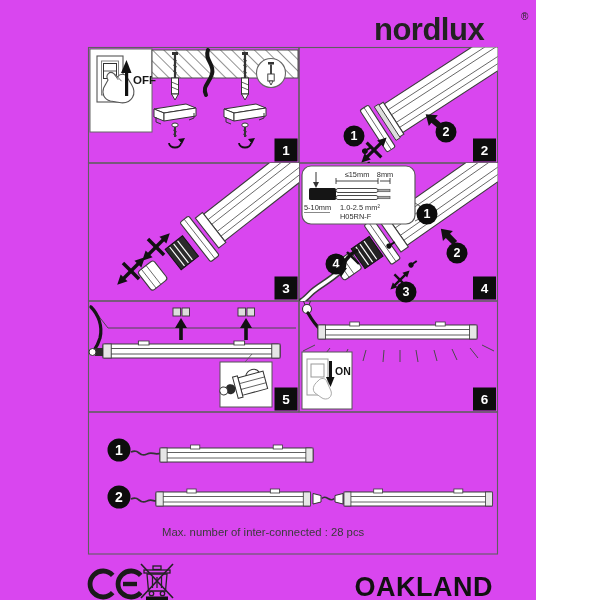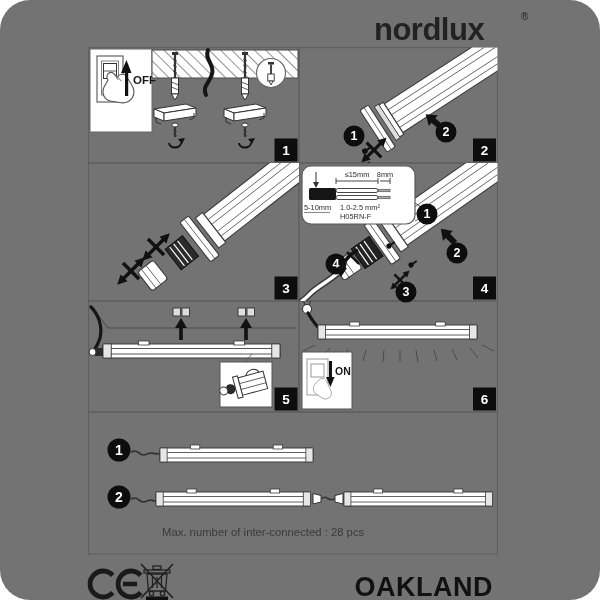--- a/index.html
+++ b/index.html
@@ -1,17 +1,17 @@
 <!DOCTYPE html>
 <html><head>
 <meta charset="utf-8">
 <style>
   html,body{margin:0;padding:0;background:#fff;}
-  .page{position:relative;width:600px;height:600px;background:#737373;overflow:hidden;
-        font-family:"Liberation Sans", sans-serif;border-radius:30px;}
+  .page{position:relative;width:536px;height:600px;background:#d946ef;overflow:hidden;
+        font-family:"Liberation Sans", sans-serif;}
   svg{position:absolute;top:0;left:0;}
   svg text{font-family:"Liberation Sans", sans-serif;}
   .panel{fill:none;stroke:#5f5f5f;stroke-width:1.1;}
   .badge{fill:#0d0d0d;}
   .badge-num{fill:#ffffff;font-size:13.5px;font-weight:bold;text-anchor:middle;}
   .dot{fill:#0d0d0d;}
   .dot-num{fill:#ffffff;font-size:12.5px;font-weight:bold;text-anchor:middle;}
   .big-dot-num{fill:#ffffff;font-size:14px;font-weight:bold;text-anchor:middle;}
   .lbl{fill:#161616;font-weight:bold;}
   .dim{fill:#2c2c2c;font-size:7.4px;}

